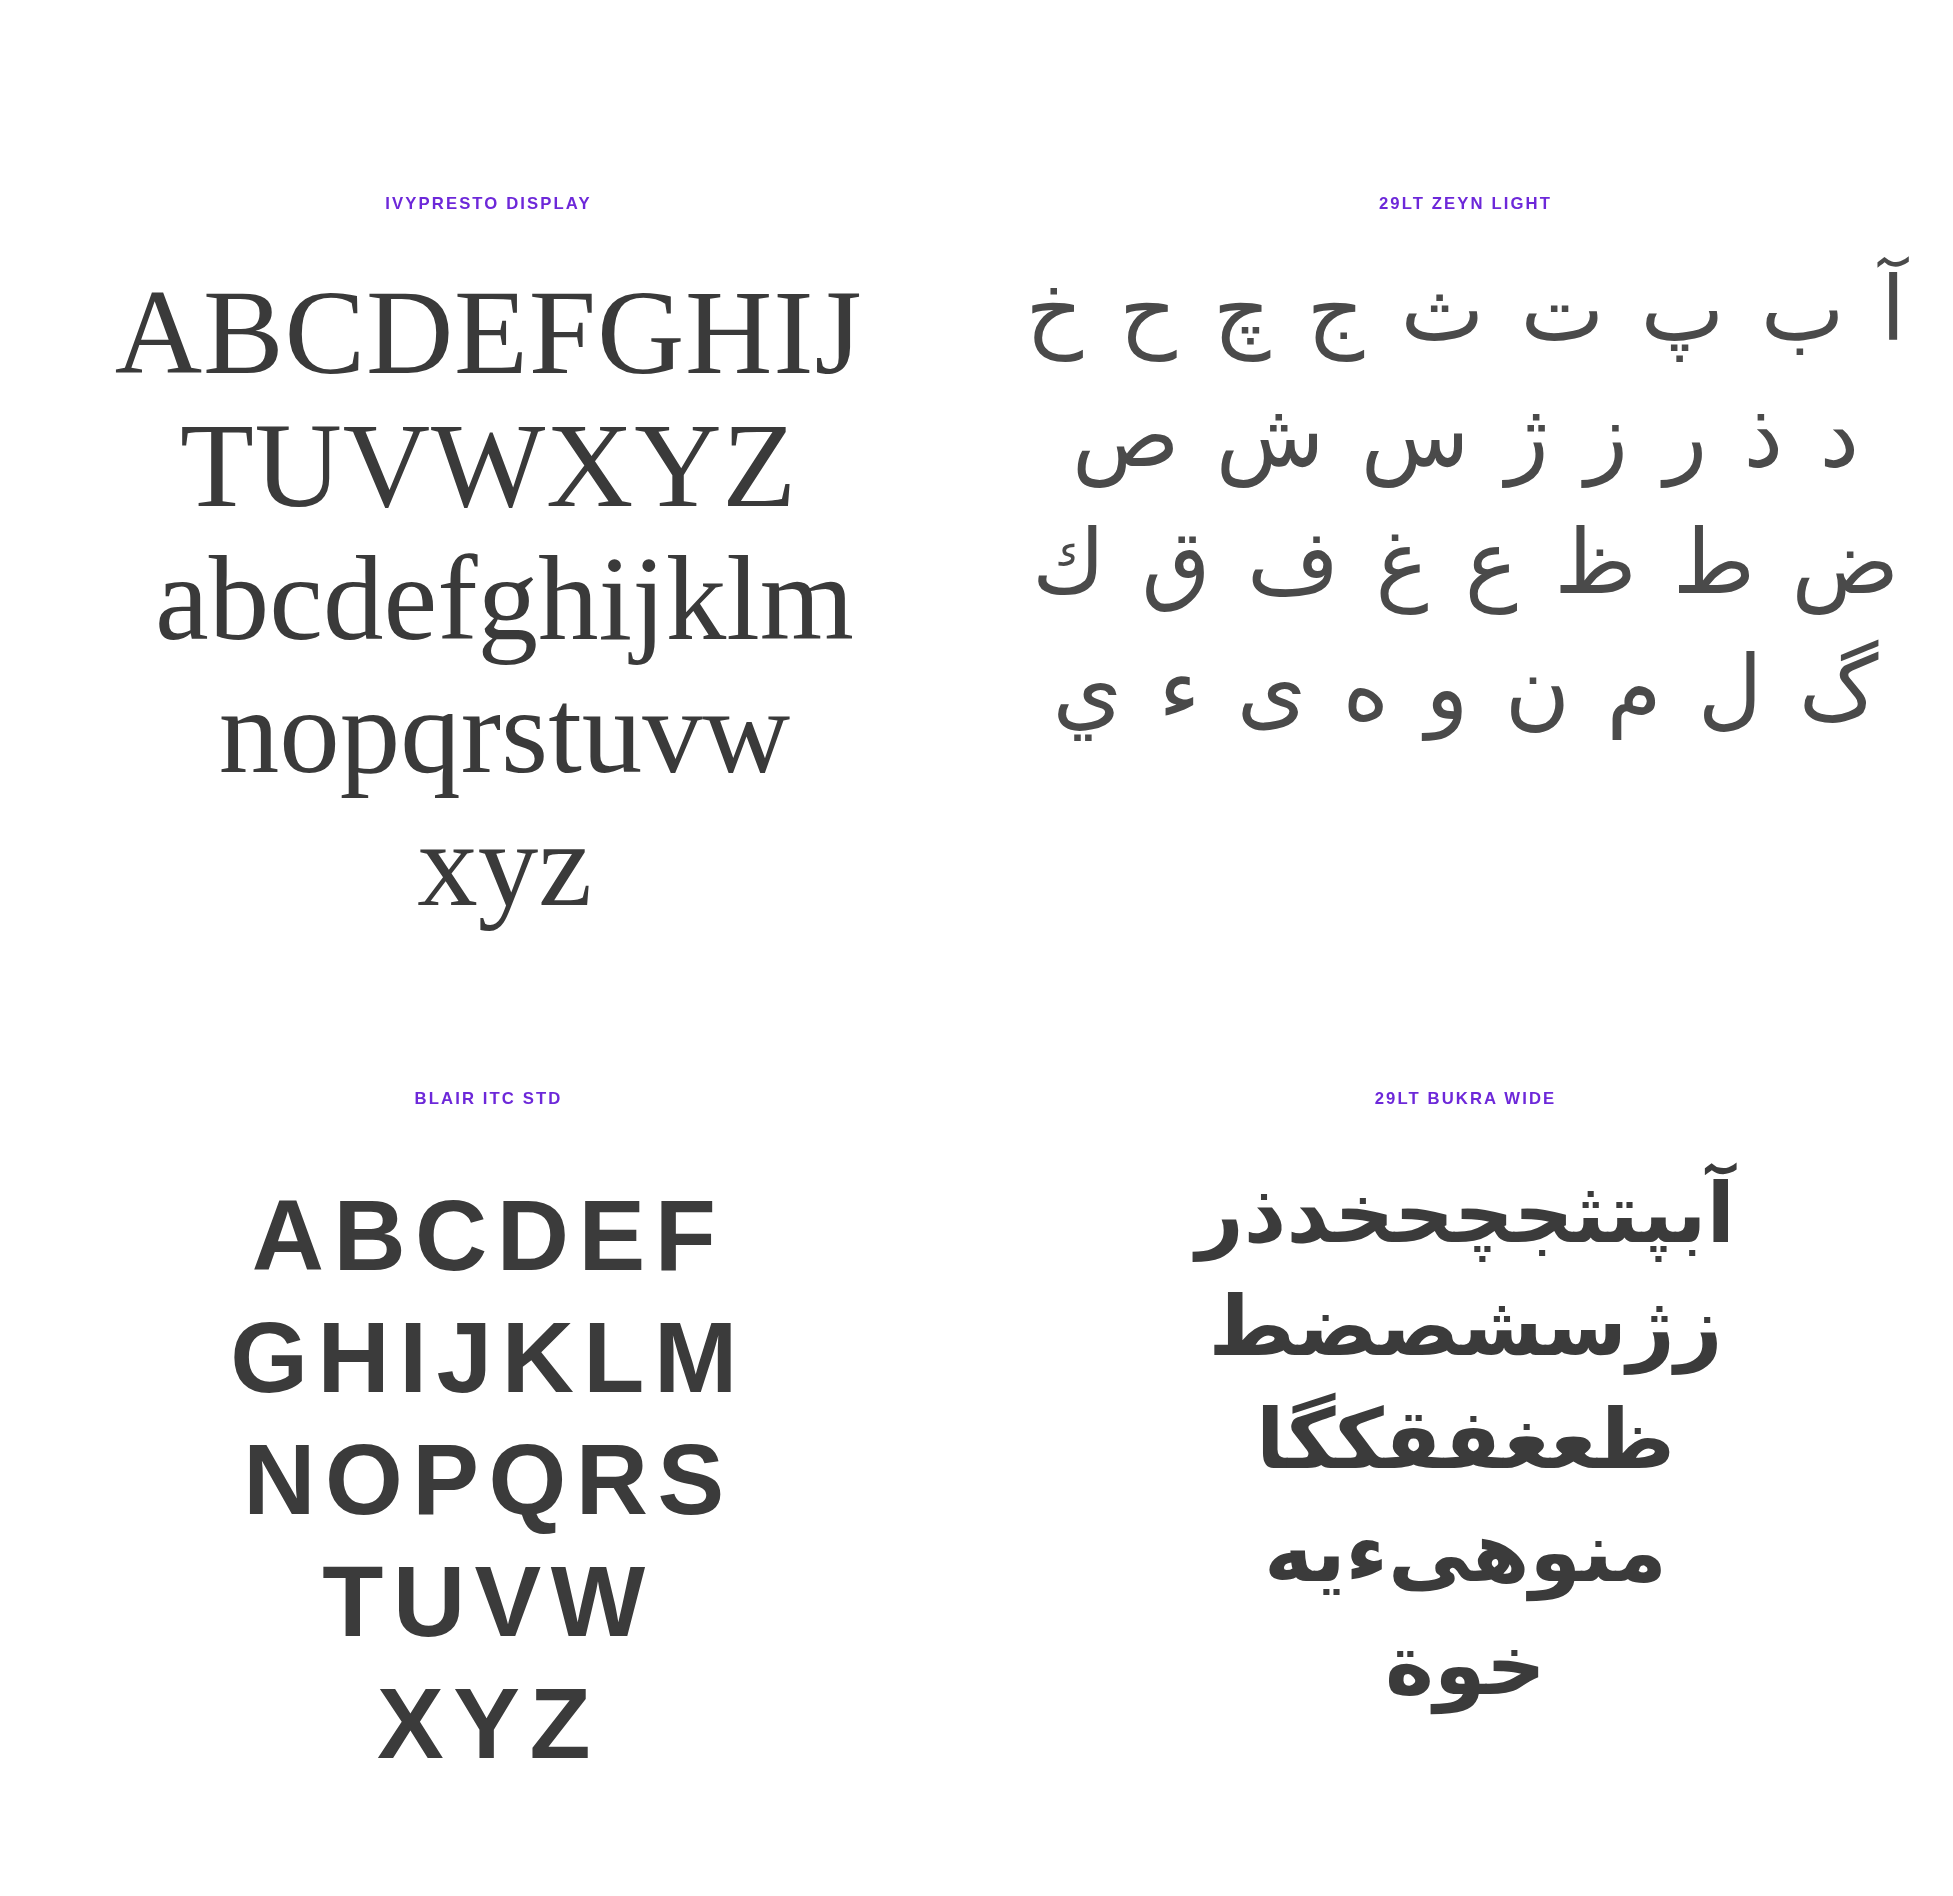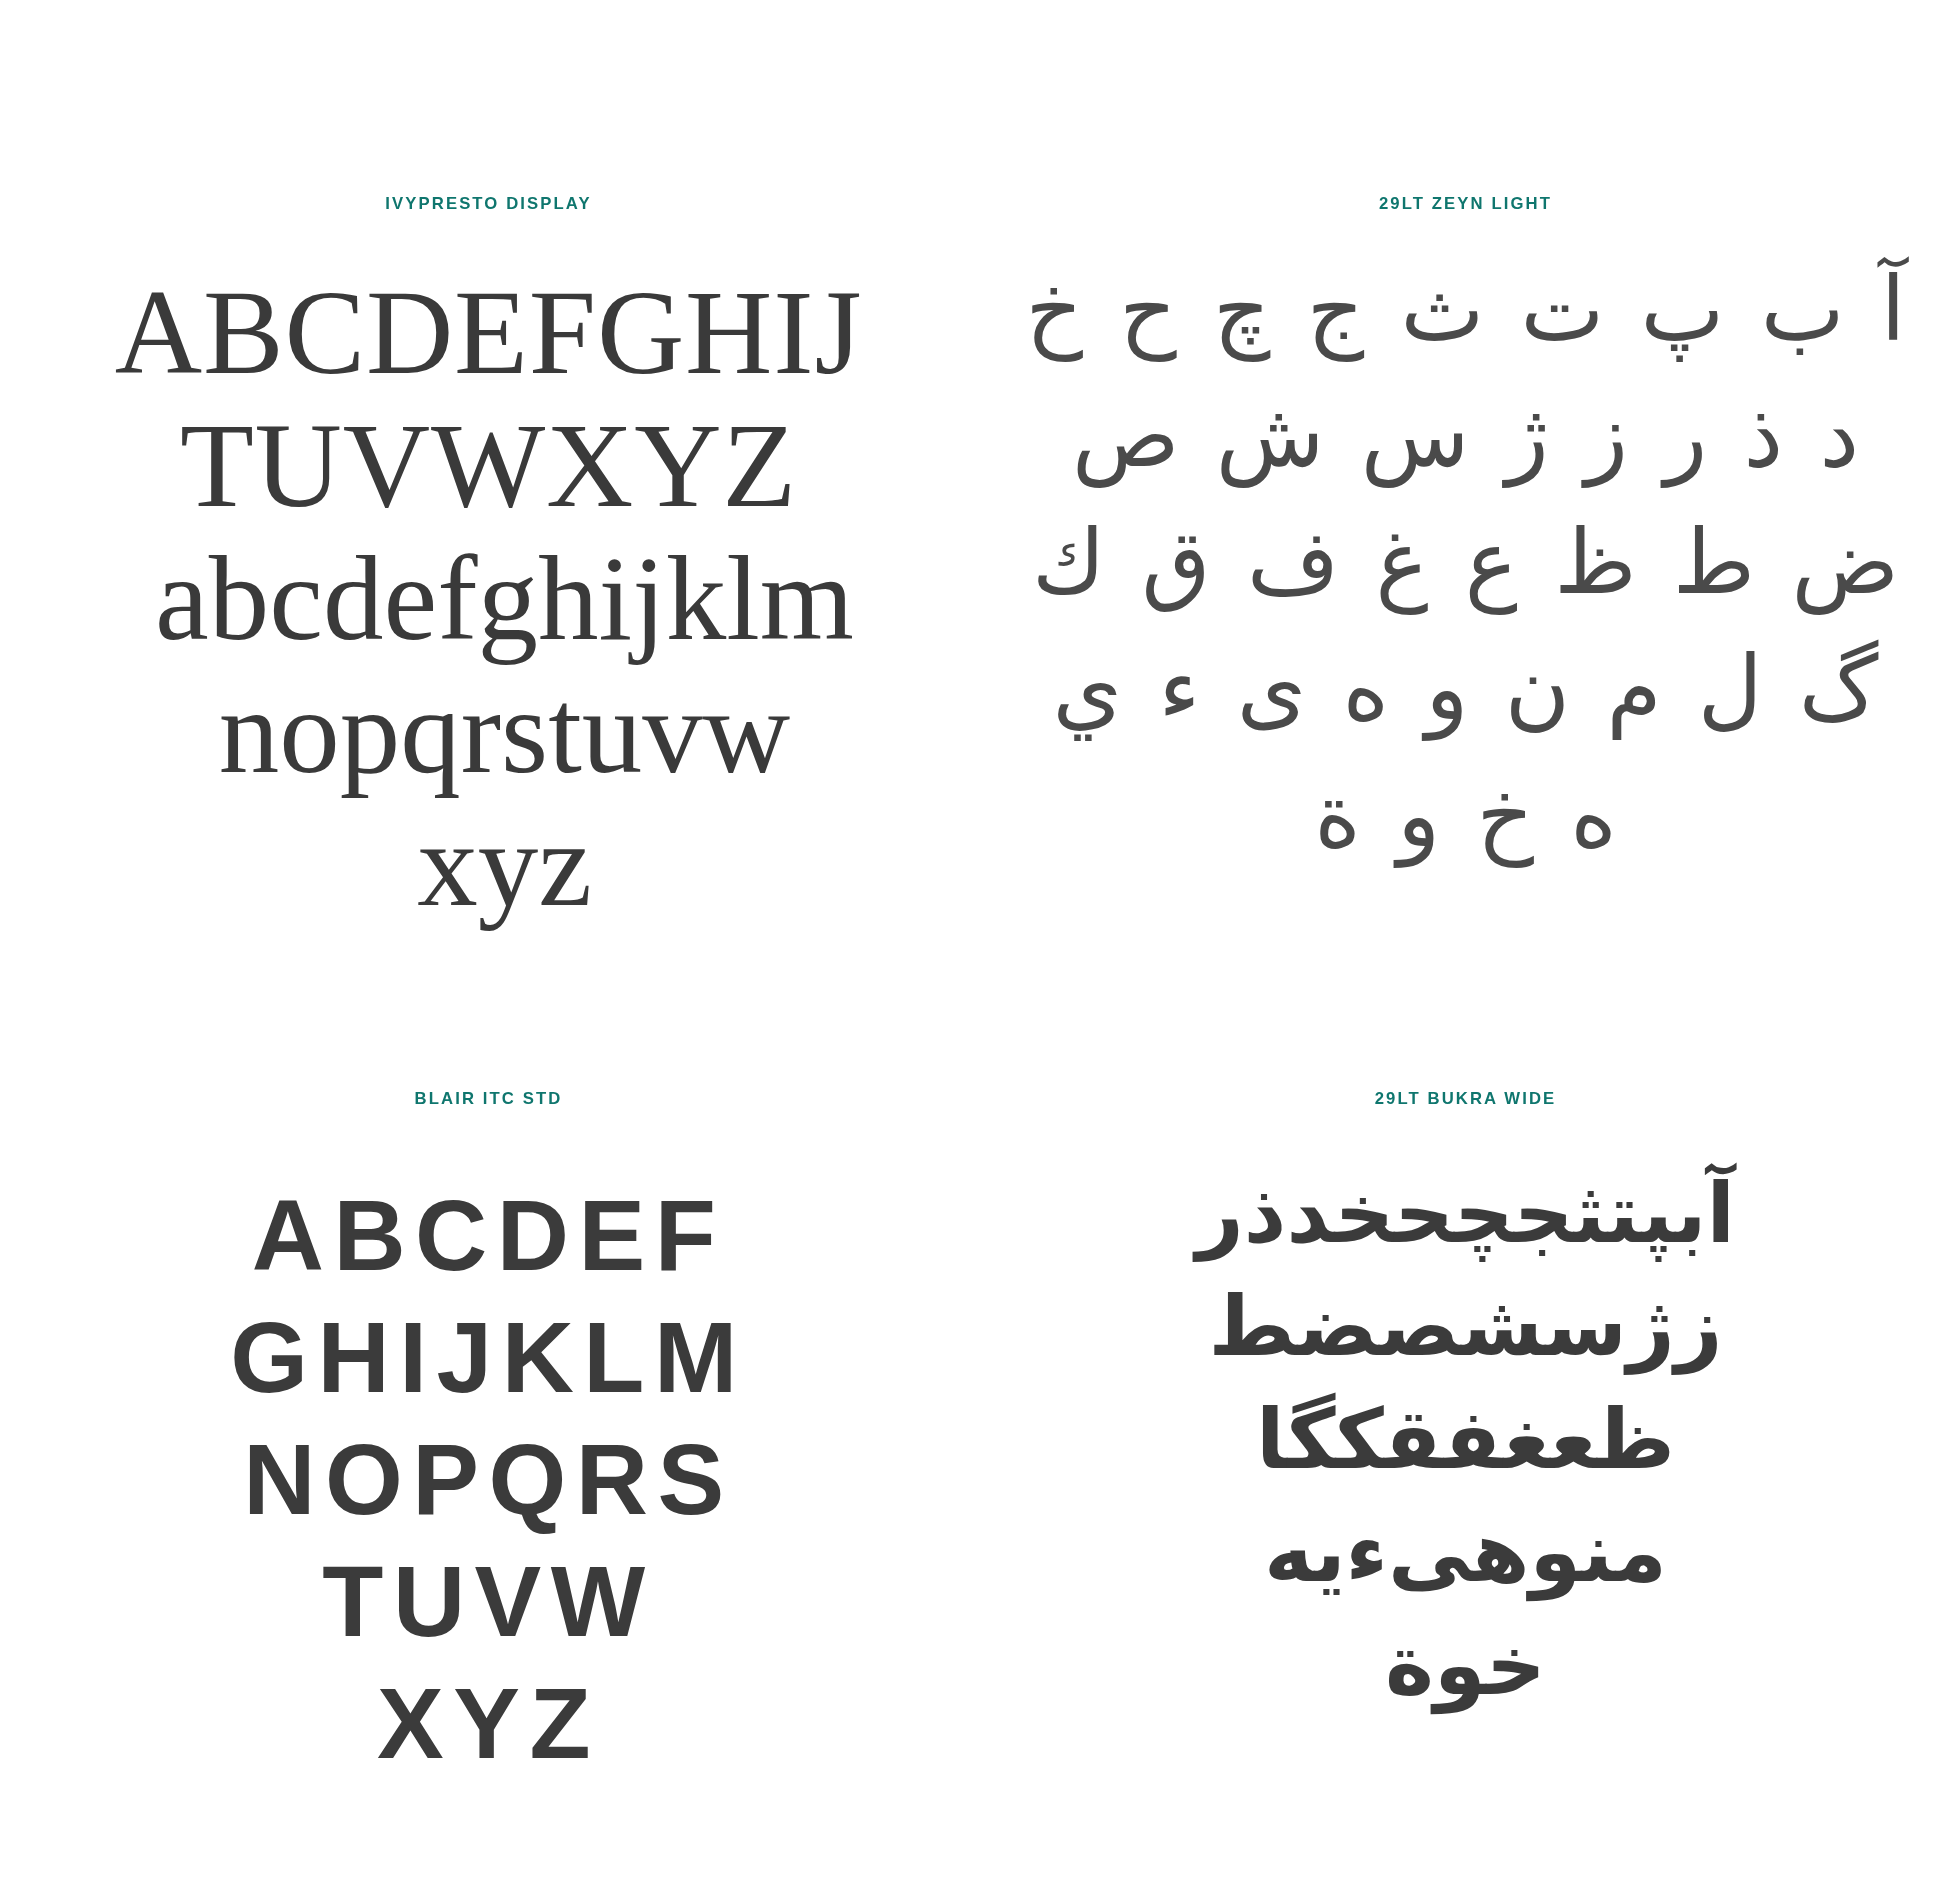--- a/index.html
+++ b/index.html
@@ -36,21 +36,21 @@
     box-sizing: border-box;
     display: flex;
     flex-direction: column;
     align-items: center;
   }
   .cell-label {
     font-family: "Liberation Sans", sans-serif;
     font-size: 16.7px;
     letter-spacing: 2.1px;
     font-weight: 600;
-    color: #0f766e;
+    color: #6d28d9;
     text-transform: uppercase;
     white-space: nowrap;
   }
   
   .row1 .cell-label { margin-top: 194px; }
   .row2 .cell-label { margin-top: 141px; }
 
   .specimen {
     width: 100%;
     text-align: center;
@@ -130,21 +130,20 @@
       </div>
     </div>
 
     <div class="cell row1">
       <div class="cell-label">29LT ZEYN LIGHT</div>
       <div class="specimen arabic-light">
         <span class="line">آ ب پ ت ث ج چ ح خ</span>
         <span class="line">د ذ ر ز ژ س ش ص</span>
         <span class="line">ض ط ظ ع غ ف ق ك</span>
         <span class="line">گ ل م ن و ه ى ء ي</span>
-        <span class="line">ه خ و ة</span>
       </div>
     </div>
 
     <div class="cell row2">
       <div class="cell-label">BLAIR ITC STD</div>
       <div class="specimen sans-spec">
         <span class="line">ABCDEF</span>
         <span class="line">GHIJKLM</span>
         <span class="line">NOPQRS</span>
         <span class="line">TUVW</span>

